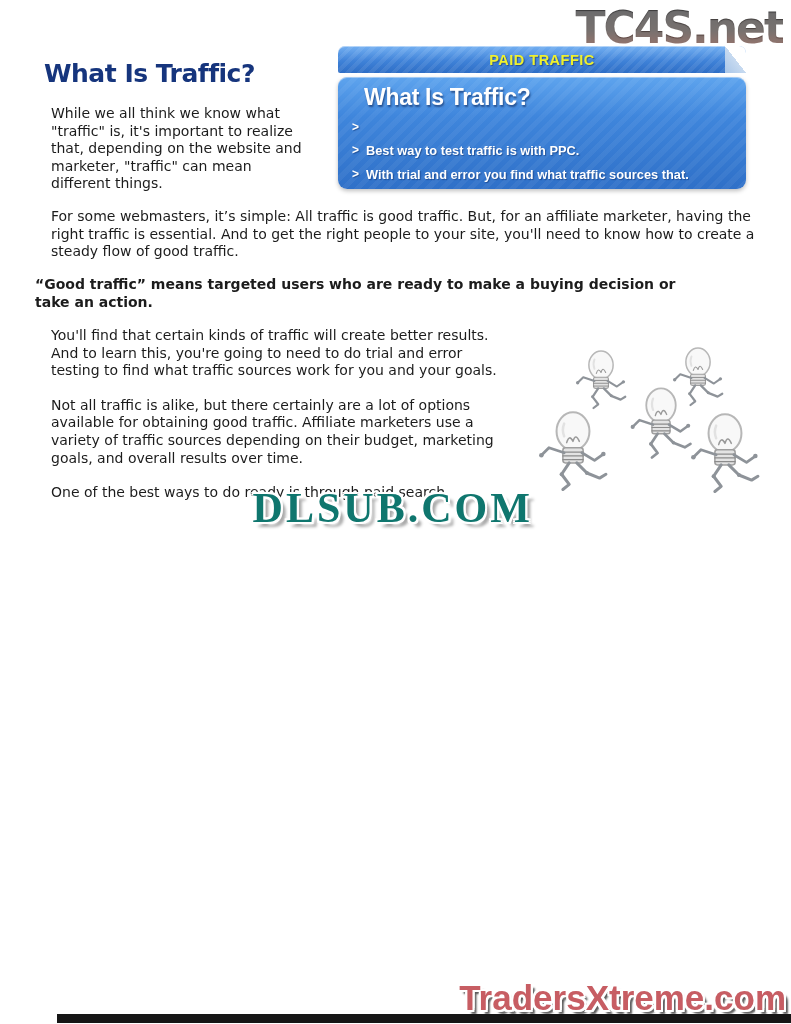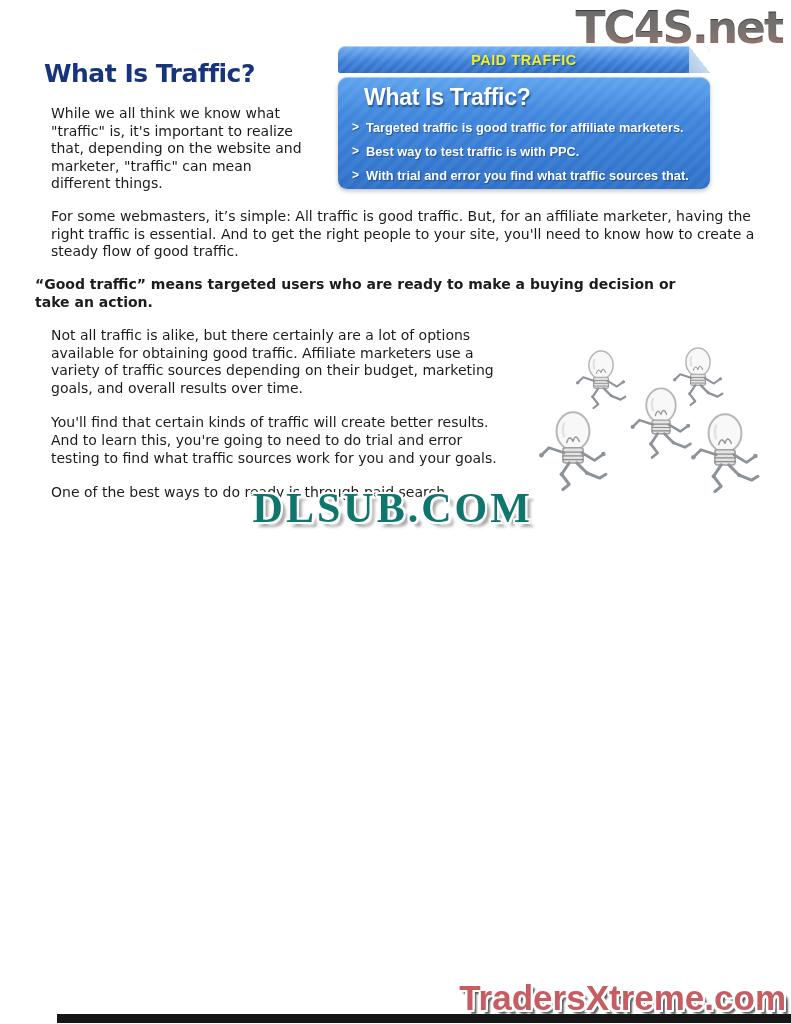--- a/index.html
+++ b/index.html
@@ -18,21 +18,21 @@
   .page-heading {
     position:absolute; left:44px; top:59px;
     color:#16357d; font-size:25px; font-weight:bold; letter-spacing:-0.5px;
   }
 
   .body-text { color:#1c1c1c; font-size:14px; line-height:17.6px;margin-left:7px; }
 
   .intro { position:absolute; left:44px; top:105px; width:252px; }
 
   
-  .slide { position:absolute; left:338px; top:46px; width:372px; }
+  .slide { position:absolute; left:338px; top:46px; width:408px; }
   .slide-tab {
     position:relative; height:27px; border-radius:7px 7px 2px 2px;
     background:
       repeating-linear-gradient(135deg, rgba(255,255,255,0.08) 0 4px, rgba(255,255,255,0) 4px 8px),
       linear-gradient(180deg,#74b0f2 0%, #3f82d8 55%, #2e6ec6 100%);
     display:flex; align-items:center; justify-content:center;
     box-shadow:inset 0 1px 0 rgba(255,255,255,0.45);
   }
   .slide-tab-label {
     color:#eef02e; font-weight:bold; font-size:14.5px; letter-spacing:0.5px;
@@ -140,21 +140,20 @@
 
 <div class="slide">
   <div class="slide-tab">
     <span class="slide-tab-label">PAID TRAFFIC</span>
     <span class="slide-curl"></span>
   </div>
   <div class="slide-body">
     <div class="slide-title">What Is Traffic?</div>
     <div class="slide-bullet">
       <span class="marker">&gt;</span>
-      <span class="btext">Targeted traffic is good traffic for affiliate marketers.</span>
     </div>
     <div class="slide-bullet">
       <span class="marker">&gt;</span>
       <span class="btext">Best way to test traffic is with PPC.</span>
     </div>
     <div class="slide-bullet">
       <span class="marker">&gt;</span>
       <span class="btext">With trial and error you find what traffic sources that.</span>
     </div>
   </div>
@@ -185,22 +184,22 @@
         <svg width="76" height="81" viewBox="0 0 60 64">
           <use href="#bulbman"></use>
         </svg>
       </span>
     <span class="bulb" style="left:182px; top:66px;">
         <svg width="76" height="81" viewBox="0 0 60 64">
           <use href="#bulbman"></use>
         </svg>
       </span>
   </div>
+  <p>You'll find that certain kinds of traffic will create better results. And to learn this, you're going to need to do trial and error testing to find what traffic sources work for you and your goals.</p>
   <p>Not all traffic is alike, but there certainly are a lot of options available for obtaining good traffic. Affiliate marketers use a variety of traffic sources depending on their budget, marketing goals, and overall results over time.</p>
-  <p>You'll find that certain kinds of traffic will create better results. And to learn this, you're going to need to do trial and error testing to find what traffic sources work for you and your goals.</p>
   <p>One of the best ways to do ready is through paid search.</p>
 </div>
 
 <div class="dlsub">DLSUB.COM</div>
 
 <div class="footer-logo">TradersXtreme.com</div>
 
 <div class="bottom-bar"></div>
 
 </body></html>

